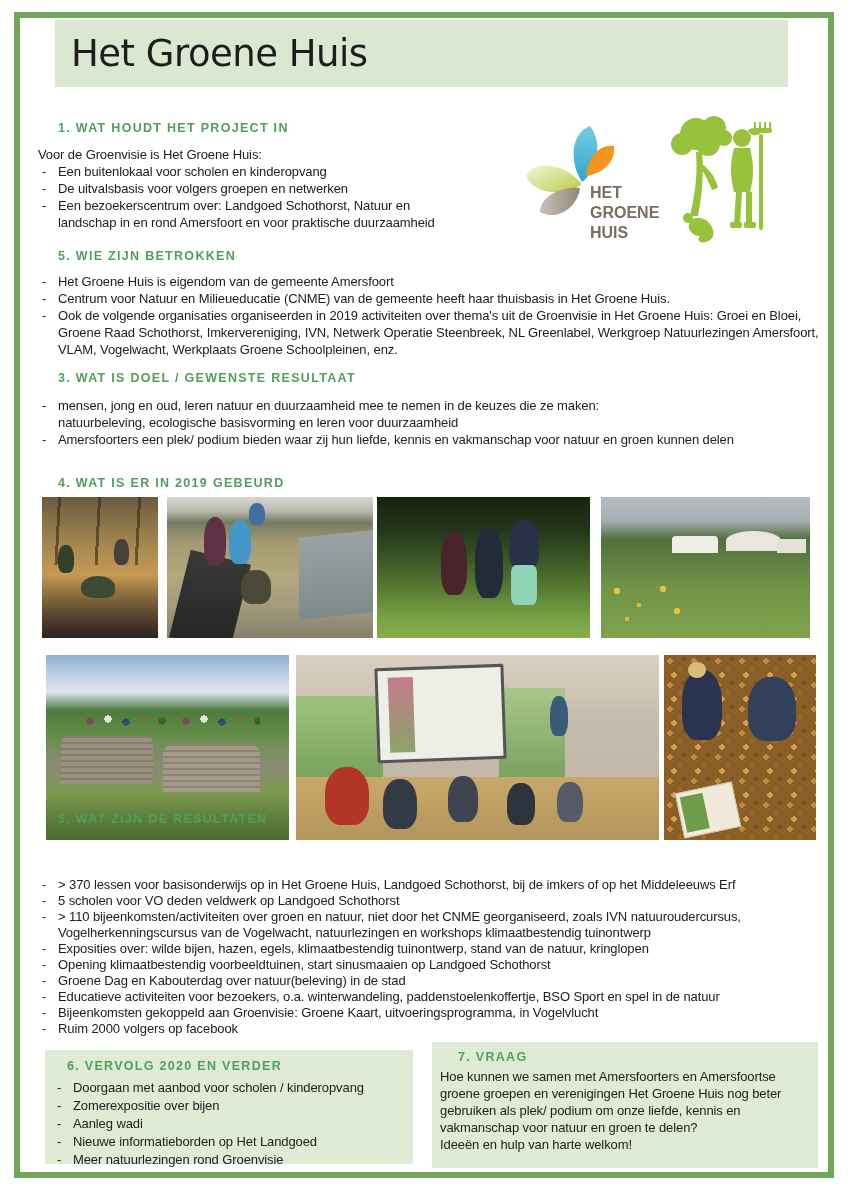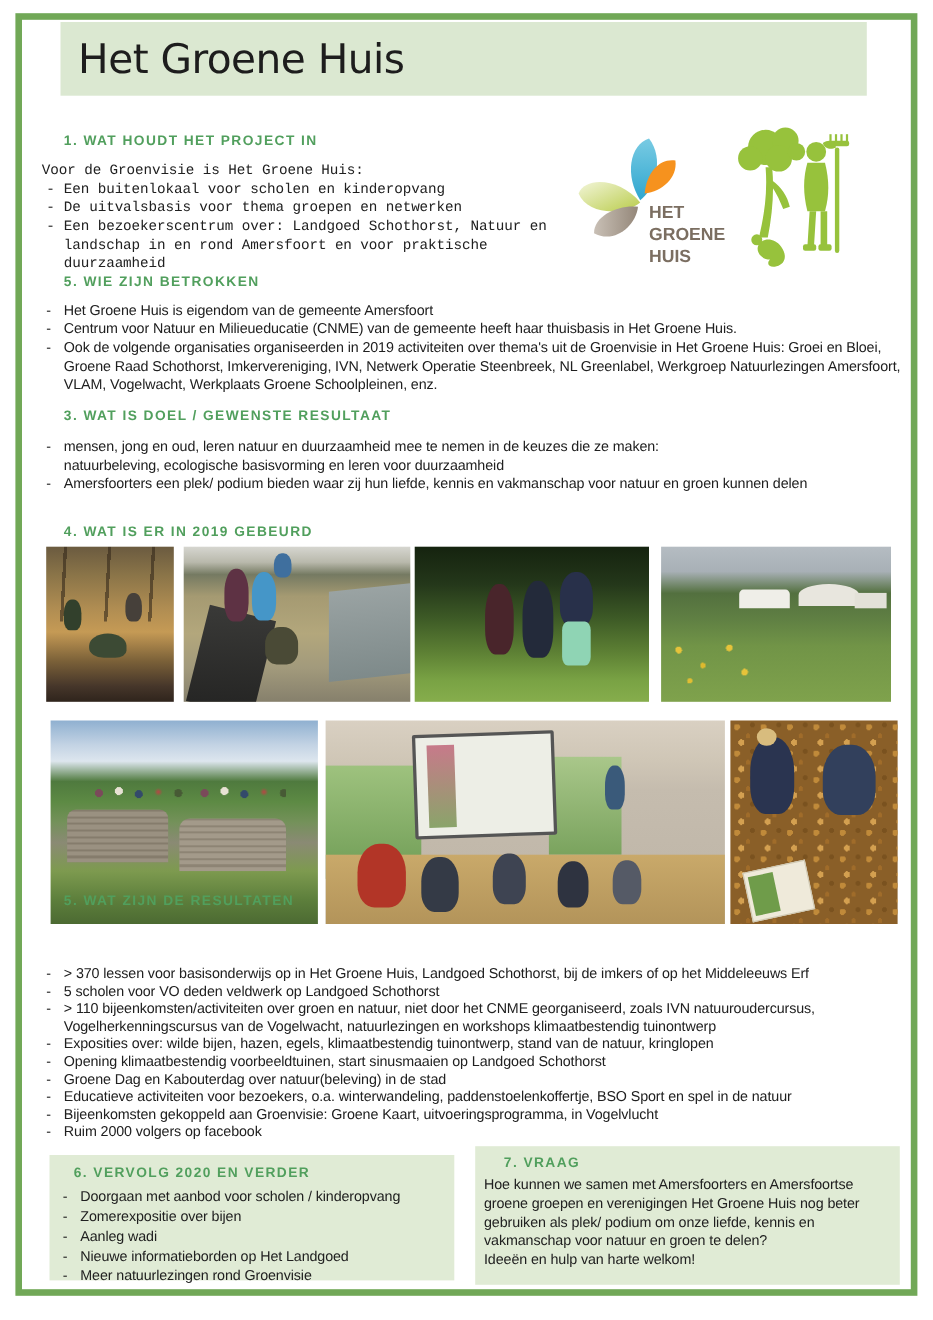--- a/index.html
+++ b/index.html
@@ -28,25 +28,25 @@
 
 <div id="page">
 
   <div id="frame"></div>
 
   <div id="banner">
     <div class="title">Het Groene Huis</div>
   </div>
 
   <div class="sec-heading" style="left:58px;top:121px;">1. WAT HOUDT HET PROJECT IN</div>
-  <div class="abs body-copy" style="left:36px;top:146px;width:480px;font-family:Liberation Mono, monospace;">
+  <div class="abs body-copy" style="left:36px;top:146px;width:480px;">
     <div class="intro">Voor de Groenvisie is Het Groene Huis:</div>
     <ul class="dash">
       <li class="pre">Een buitenlokaal voor scholen en kinderopvang</li>
-      <li class="pre">De uitvalsbasis voor thema groepen en netwerken</li>
+      <li class="pre">De uitvalsbasis voor volgers groepen en netwerken</li>
       <li class="pre">Een bezoekerscentrum over: Landgoed Schothorst, Natuur en
 landschap in en rond Amersfoort en voor praktische duurzaamheid</li>
     </ul>
   </div>
 
   <div class="abs" style="left:524px;top:124px;width:140px;height:118px;">
     <svg width="140" height="118" viewBox="0 0 140 118">
       <defs>
         <linearGradient id="lg" x1="0" y1="0" x2="1" y2="1">
           <stop offset="0" stop-color="#f2f5d8"></stop>

